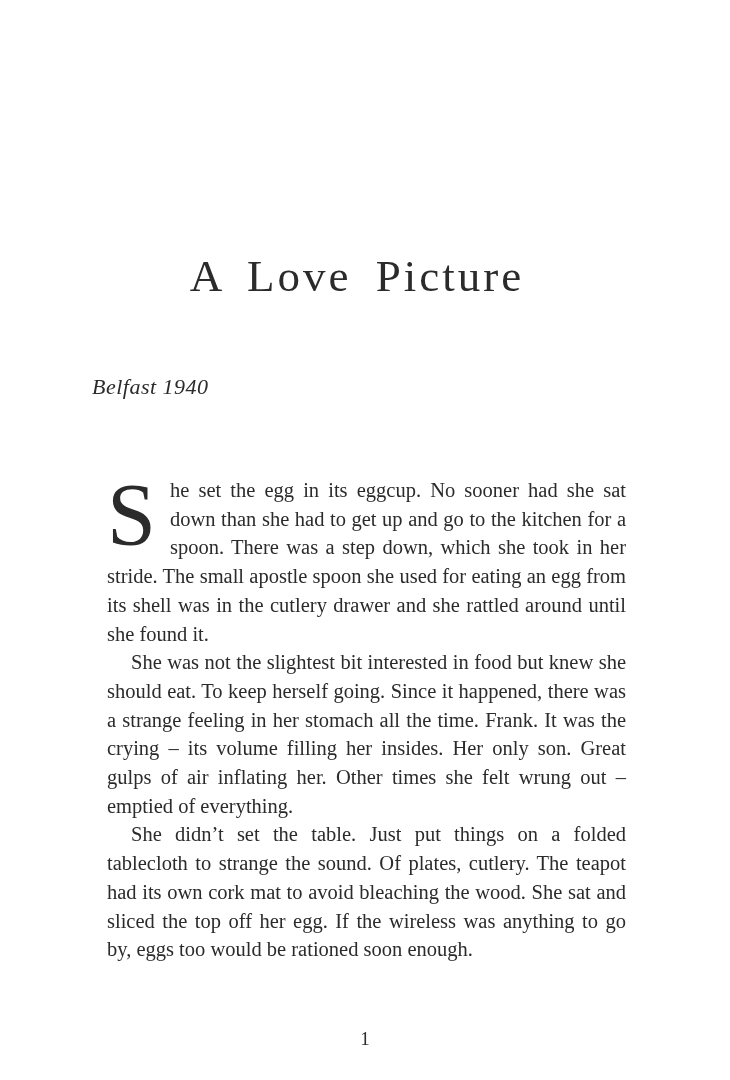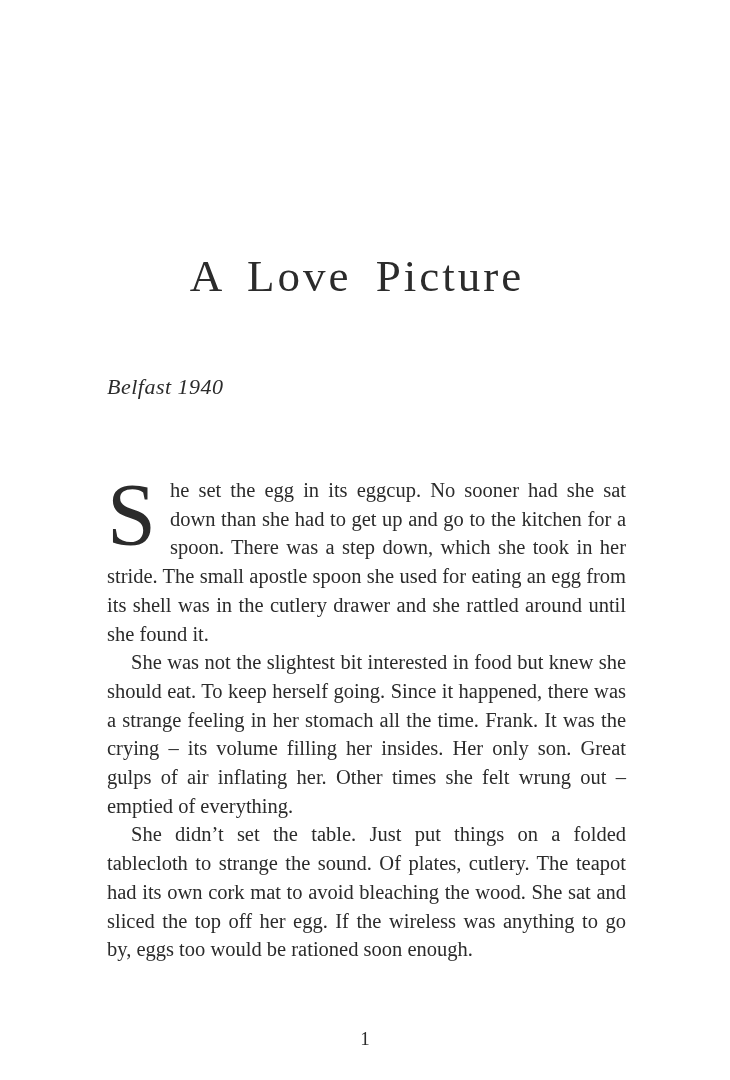--- a/index.html
+++ b/index.html
@@ -25,21 +25,21 @@
     text-align: center;
     font-size: 45px;
     font-weight: 400;
     letter-spacing: 3px;
     word-spacing: 10px;
     color: #2b2b2b;
   }
   .chapter-subtitle {
     position: absolute;
     top: 374px;
-    left: 107px;
+    left: 92px;
     margin: 0;
     font-style: italic;
     font-size: 22px;
     font-weight: 400;
     letter-spacing: 0.5px;
     color: #2b2b2b;
   }
   .body-text {
     position: absolute;
     top: 476px;

